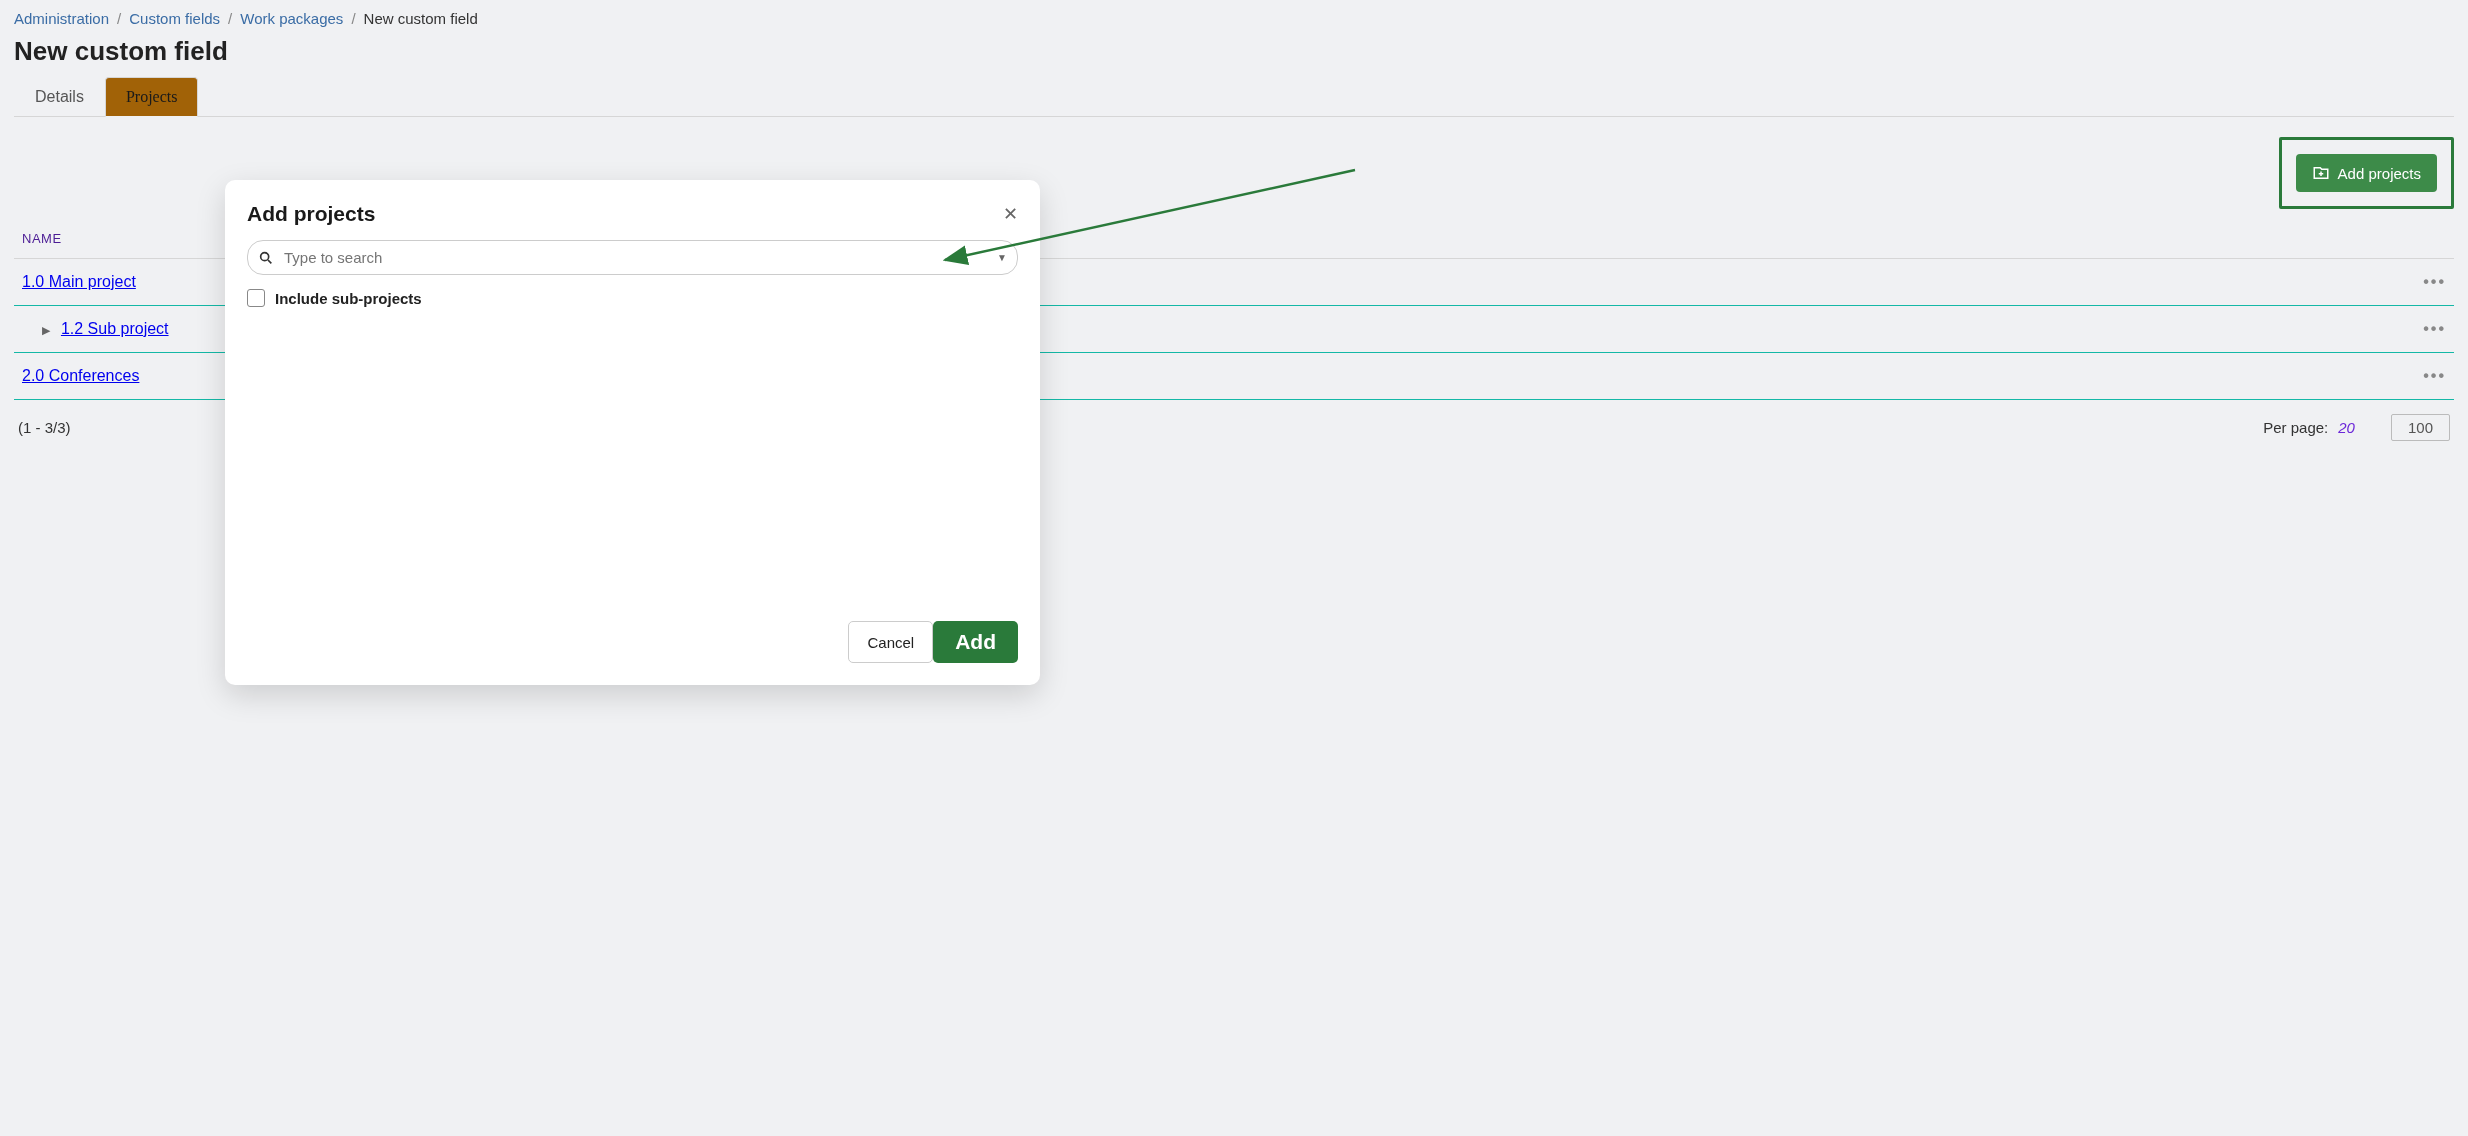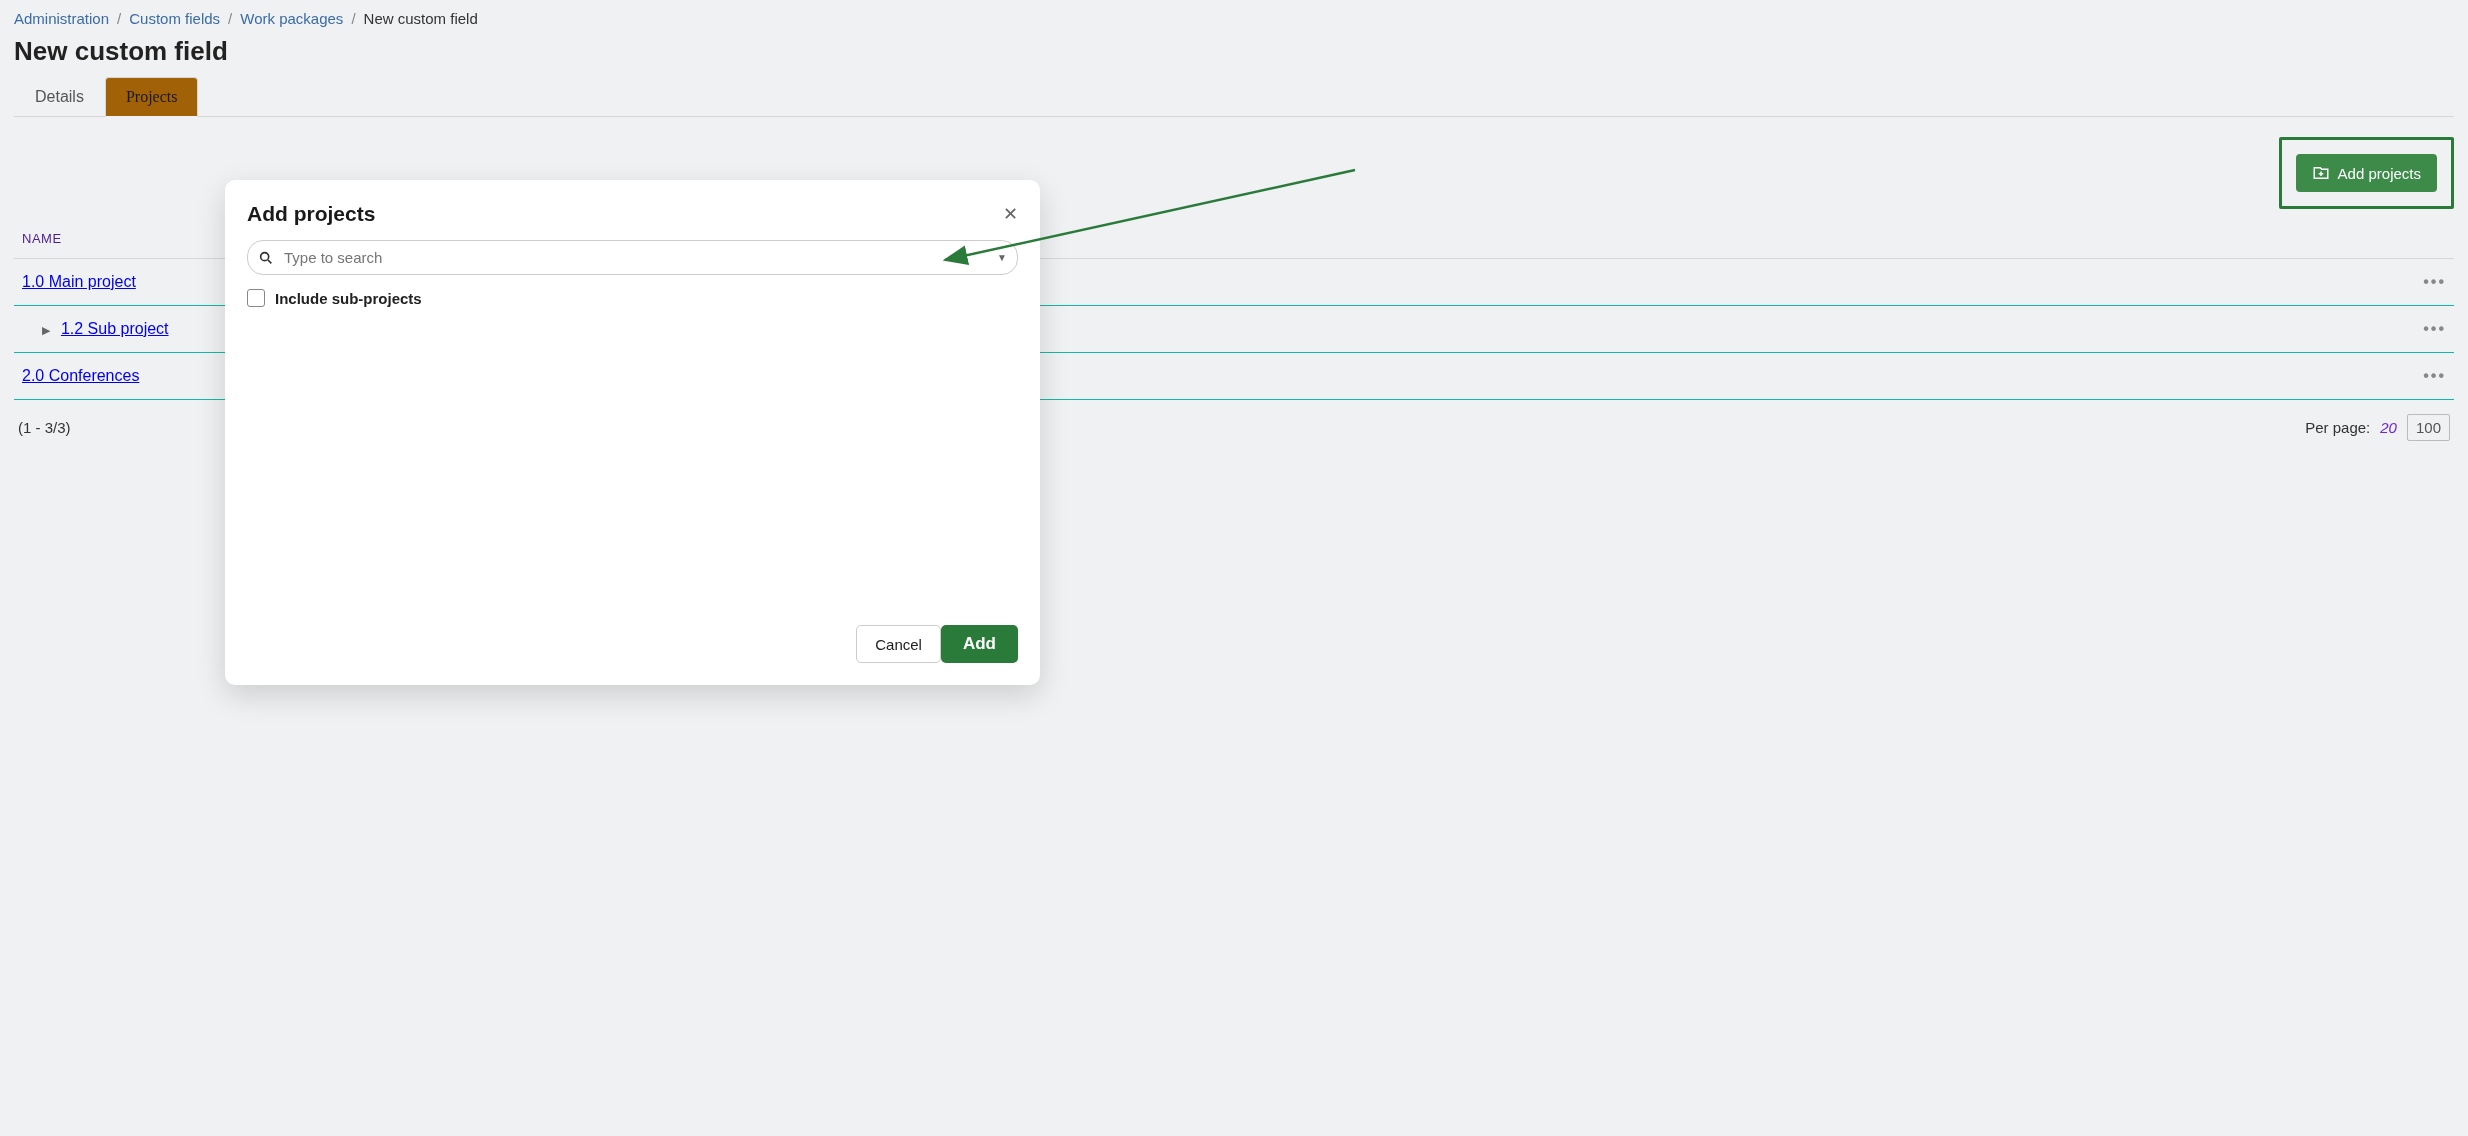--- a/index.html
+++ b/index.html
@@ -92,21 +92,21 @@
     .pager {
       display: flex;
       justify-content: space-between;
       align-items: center;
       padding: 14px 4px;
       font-size: 15px;
       color: #333;
     }
     .pager-right { display: flex; align-items: center; gap: 10px; }
     .pager-right .pp-link { font-style: italic; color: #6d28d9; }
-    .pager-right .pp-box { border: 1px solid #bbb; padding: 4px 8px; border-radius: 2px; background: #f0f1f3; color: #555;}
+    .pager-right .pp-box { border: 1px solid #bbb; padding: 4px 16px; border-radius: 2px; background: #f0f1f3; color: #555; margin-left: 26px;}
     
     .arrow-svg {
       position: absolute;
       pointer-events: none;
       z-index: 200;
     }
     
     .modal {
       position: absolute;
       left: 225px;
@@ -168,21 +168,21 @@
       font-size: 15px;
       cursor: pointer;
       color: #222;
     }
     .btn-add {
       background: #2a7a3a;
       border: none;
       color: #fff;
       padding: 9px 22px;
       border-radius: 5px;
-      font-size: 17px;
+      font-size: 21px;
       font-weight: 600;
       cursor: pointer;
     }
     .dots-icon { letter-spacing: 2px; font-weight: 700; color: #888; cursor: pointer; }
   </style>
 </head>
 <body>
 
 <div class="page">
   <nav class="breadcrumb">

